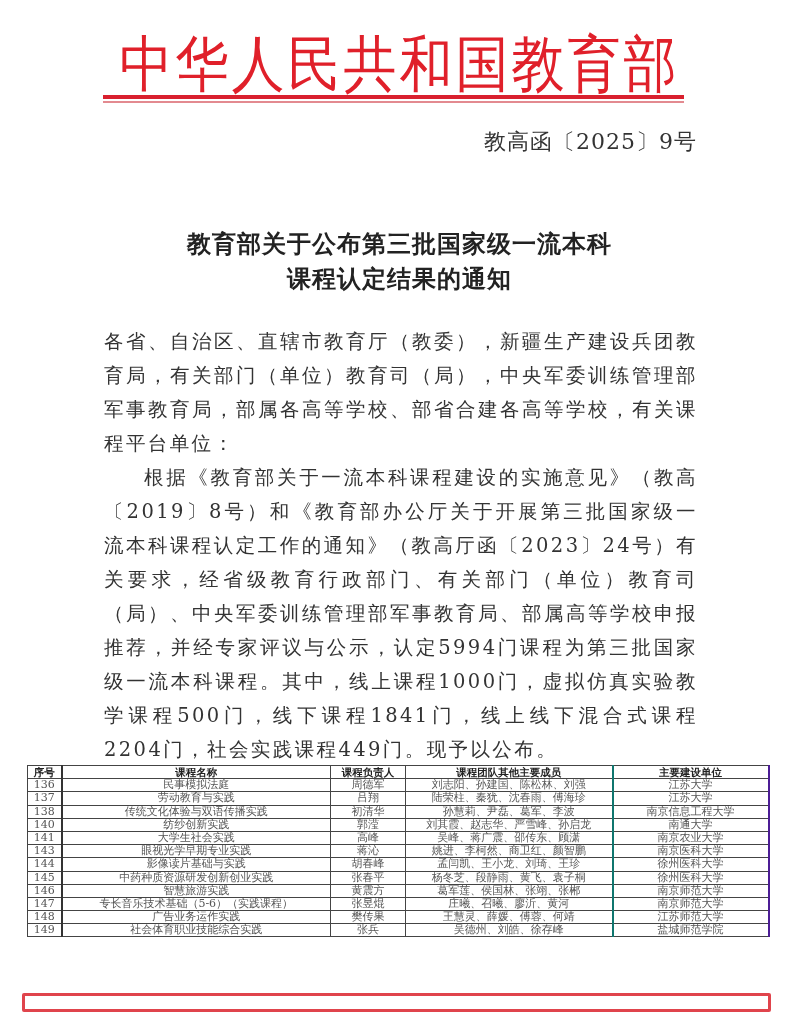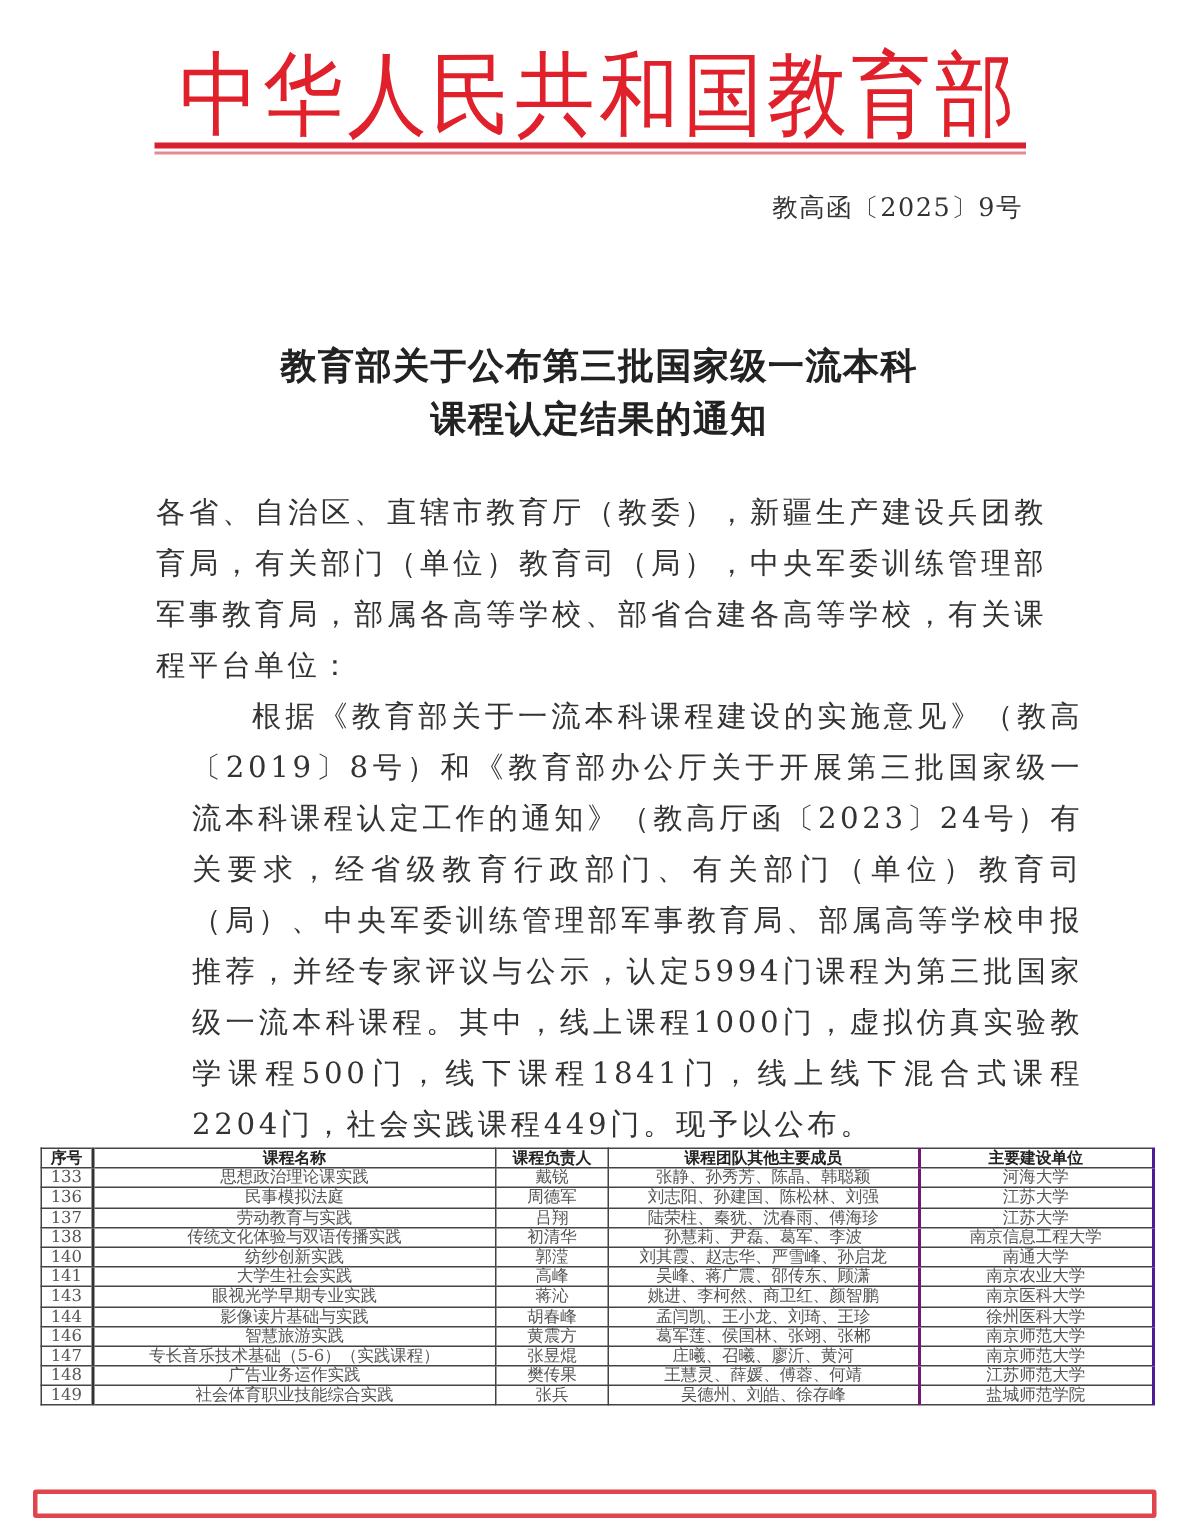--- a/index.html
+++ b/index.html
@@ -5,40 +5,40 @@
     html, body { margin: 0; padding: 0; background: #ffffff; }
     body { width: 799px; height: 1026px; position: relative; overflow: hidden;
            font-family: "DejaVu Serif", "Liberation Serif", serif; color: #222; }
 
     .masthead { position: absolute; left: 0; top: 30px; width: 799px; text-align: center;
                 color: #e0202a; font-size: 53px; letter-spacing: 3px; line-height: 60px;
                 font-family: "DejaVu Serif", serif; font-weight: normal; transform: scaleY(1.15); transform-origin: top center; }
     .rule-thick { position: absolute; left: 103px; top: 95px; width: 581px; height: 4px; background: #d9202e; }
     .rule-thin  { position: absolute; left: 103px; top: 101px; width: 581px; height: 2px; background: #e38a90; }
 
-    .docno { position: absolute; right: 117px; top: 127px; font-size: 17px; color: #333; letter-spacing: 1px; }
+    .docno { position: absolute; right: 102px; top: 127px; font-size: 22px; color: #333; letter-spacing: 1px; }
 
     .title { position: absolute; left: 0; width: 799px; text-align: center; font-size: 24px;
              font-weight: bold; color: #222; letter-spacing: 1px; font-family: "DejaVu Sans", sans-serif; }
     .title.l1 { top: 228px; }
     .title.l2 { top: 263px; }
 
     .para { position: absolute; left: 104px; width: 594px; font-size: 19.5px; line-height: 34px;
             color: #333; text-align: justify; letter-spacing: 2.4px; }
     .para.p1 { top: 325px; }
-    .para.p2 { top: 461px; text-indent: 40px; margin-left: 24px; }
+    .para.p2 { top: 461px; text-indent: 40px; }
 
     .doc-table { position: absolute; left: 27px; top: 765px; border-collapse: collapse;
                  font-size: 11px; color: #555; font-family: "DejaVu Serif", serif; table-layout: fixed; }
     .doc-table th, .doc-table td { border: 1px solid #444; padding: 0; height: 12.2px; line-height: 12px;
                                    text-align: center; white-space: nowrap; overflow: hidden; }
     .doc-table th { font-weight: bold; color: #222; font-family: "DejaVu Sans", sans-serif; font-size: 10.5px; }
     .doc-table td.c-no { border-right: 2px solid #333; }
     .doc-table th.c-no { border-right: 2px solid #333; }
-    .doc-table td.c-members, .doc-table th.c-members { border-right: 2px solid #701a75; }
+    .doc-table td.c-members, .doc-table th.c-members { border-right: 2px solid #0f766e; }
     .doc-table td.c-unit, .doc-table th.c-unit { border-right: 2px solid #4c1d95; }
 
     .highlight-box { position: absolute; left: 22px; top: 993px; width: 749px; height: 19px;
                      border: 3px solid #e0444c; border-radius: 2px; box-sizing: border-box; pointer-events: none; }
   </style>
 </head>
 <body>
 
 <div class="masthead">中华人民共和国教育部</div>
 <div class="rule-thick"></div>
@@ -62,27 +62,20 @@
   <thead>
     <tr>
       <th class="c-no">序号</th>
       <th>课程名称</th>
       <th>课程负责人</th>
       <th class="c-members">课程团队其他主要成员</th>
       <th class="c-unit">主要建设单位</th>
     </tr>
   </thead>
   <tbody id="table-body">
-      <tr>
-        <td class="c-no">133</td>
-        <td class="c-course">思想政治理论课实践</td>
-        <td class="c-leader">戴锐</td>
-        <td class="c-members">张静、孙秀芳、陈晶、韩聪颖</td>
-        <td class="c-unit">河海大学</td>
-      </tr>
       <tr>
         <td class="c-no">136</td>
         <td class="c-course">民事模拟法庭</td>
         <td class="c-leader">周德军</td>
         <td class="c-members">刘志阳、孙建国、陈松林、刘强</td>
         <td class="c-unit">江苏大学</td>
       </tr>
       <tr>
         <td class="c-no">137</td>
         <td class="c-course">劳动教育与实践</td>
@@ -119,20 +112,27 @@
         <td class="c-unit">南京医科大学</td>
       </tr>
       <tr>
         <td class="c-no">144</td>
         <td class="c-course">影像读片基础与实践</td>
         <td class="c-leader">胡春峰</td>
         <td class="c-members">孟闫凯、王小龙、刘琦、王珍</td>
         <td class="c-unit">徐州医科大学</td>
       </tr>
       <tr>
+        <td class="c-no">145</td>
+        <td class="c-course">中药种质资源研发创新创业实践</td>
+        <td class="c-leader">张春平</td>
+        <td class="c-members">杨冬芝、段静雨、黄飞、袁子桐</td>
+        <td class="c-unit">徐州医科大学</td>
+      </tr>
+      <tr>
         <td class="c-no">146</td>
         <td class="c-course">智慧旅游实践</td>
         <td class="c-leader">黄震方</td>
         <td class="c-members">葛军莲、侯国林、张翊、张郴</td>
         <td class="c-unit">南京师范大学</td>
       </tr>
       <tr>
         <td class="c-no">147</td>
         <td class="c-course">专长音乐技术基础（5-6）（实践课程）</td>
         <td class="c-leader">张昱焜</td>

